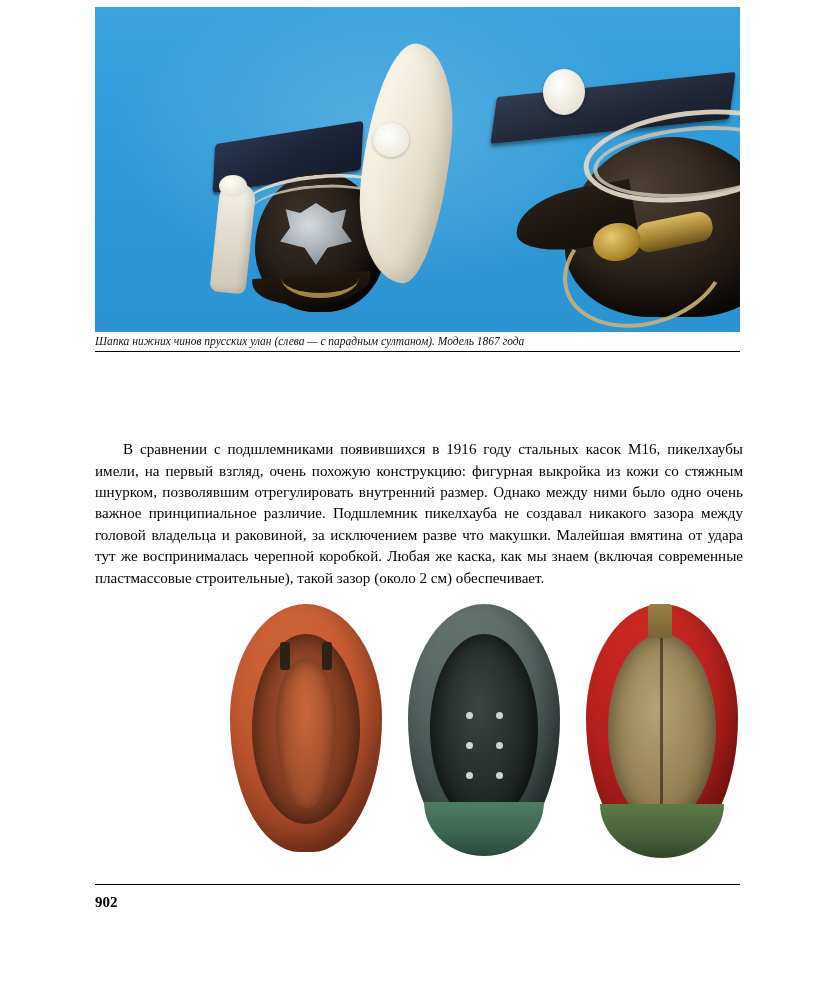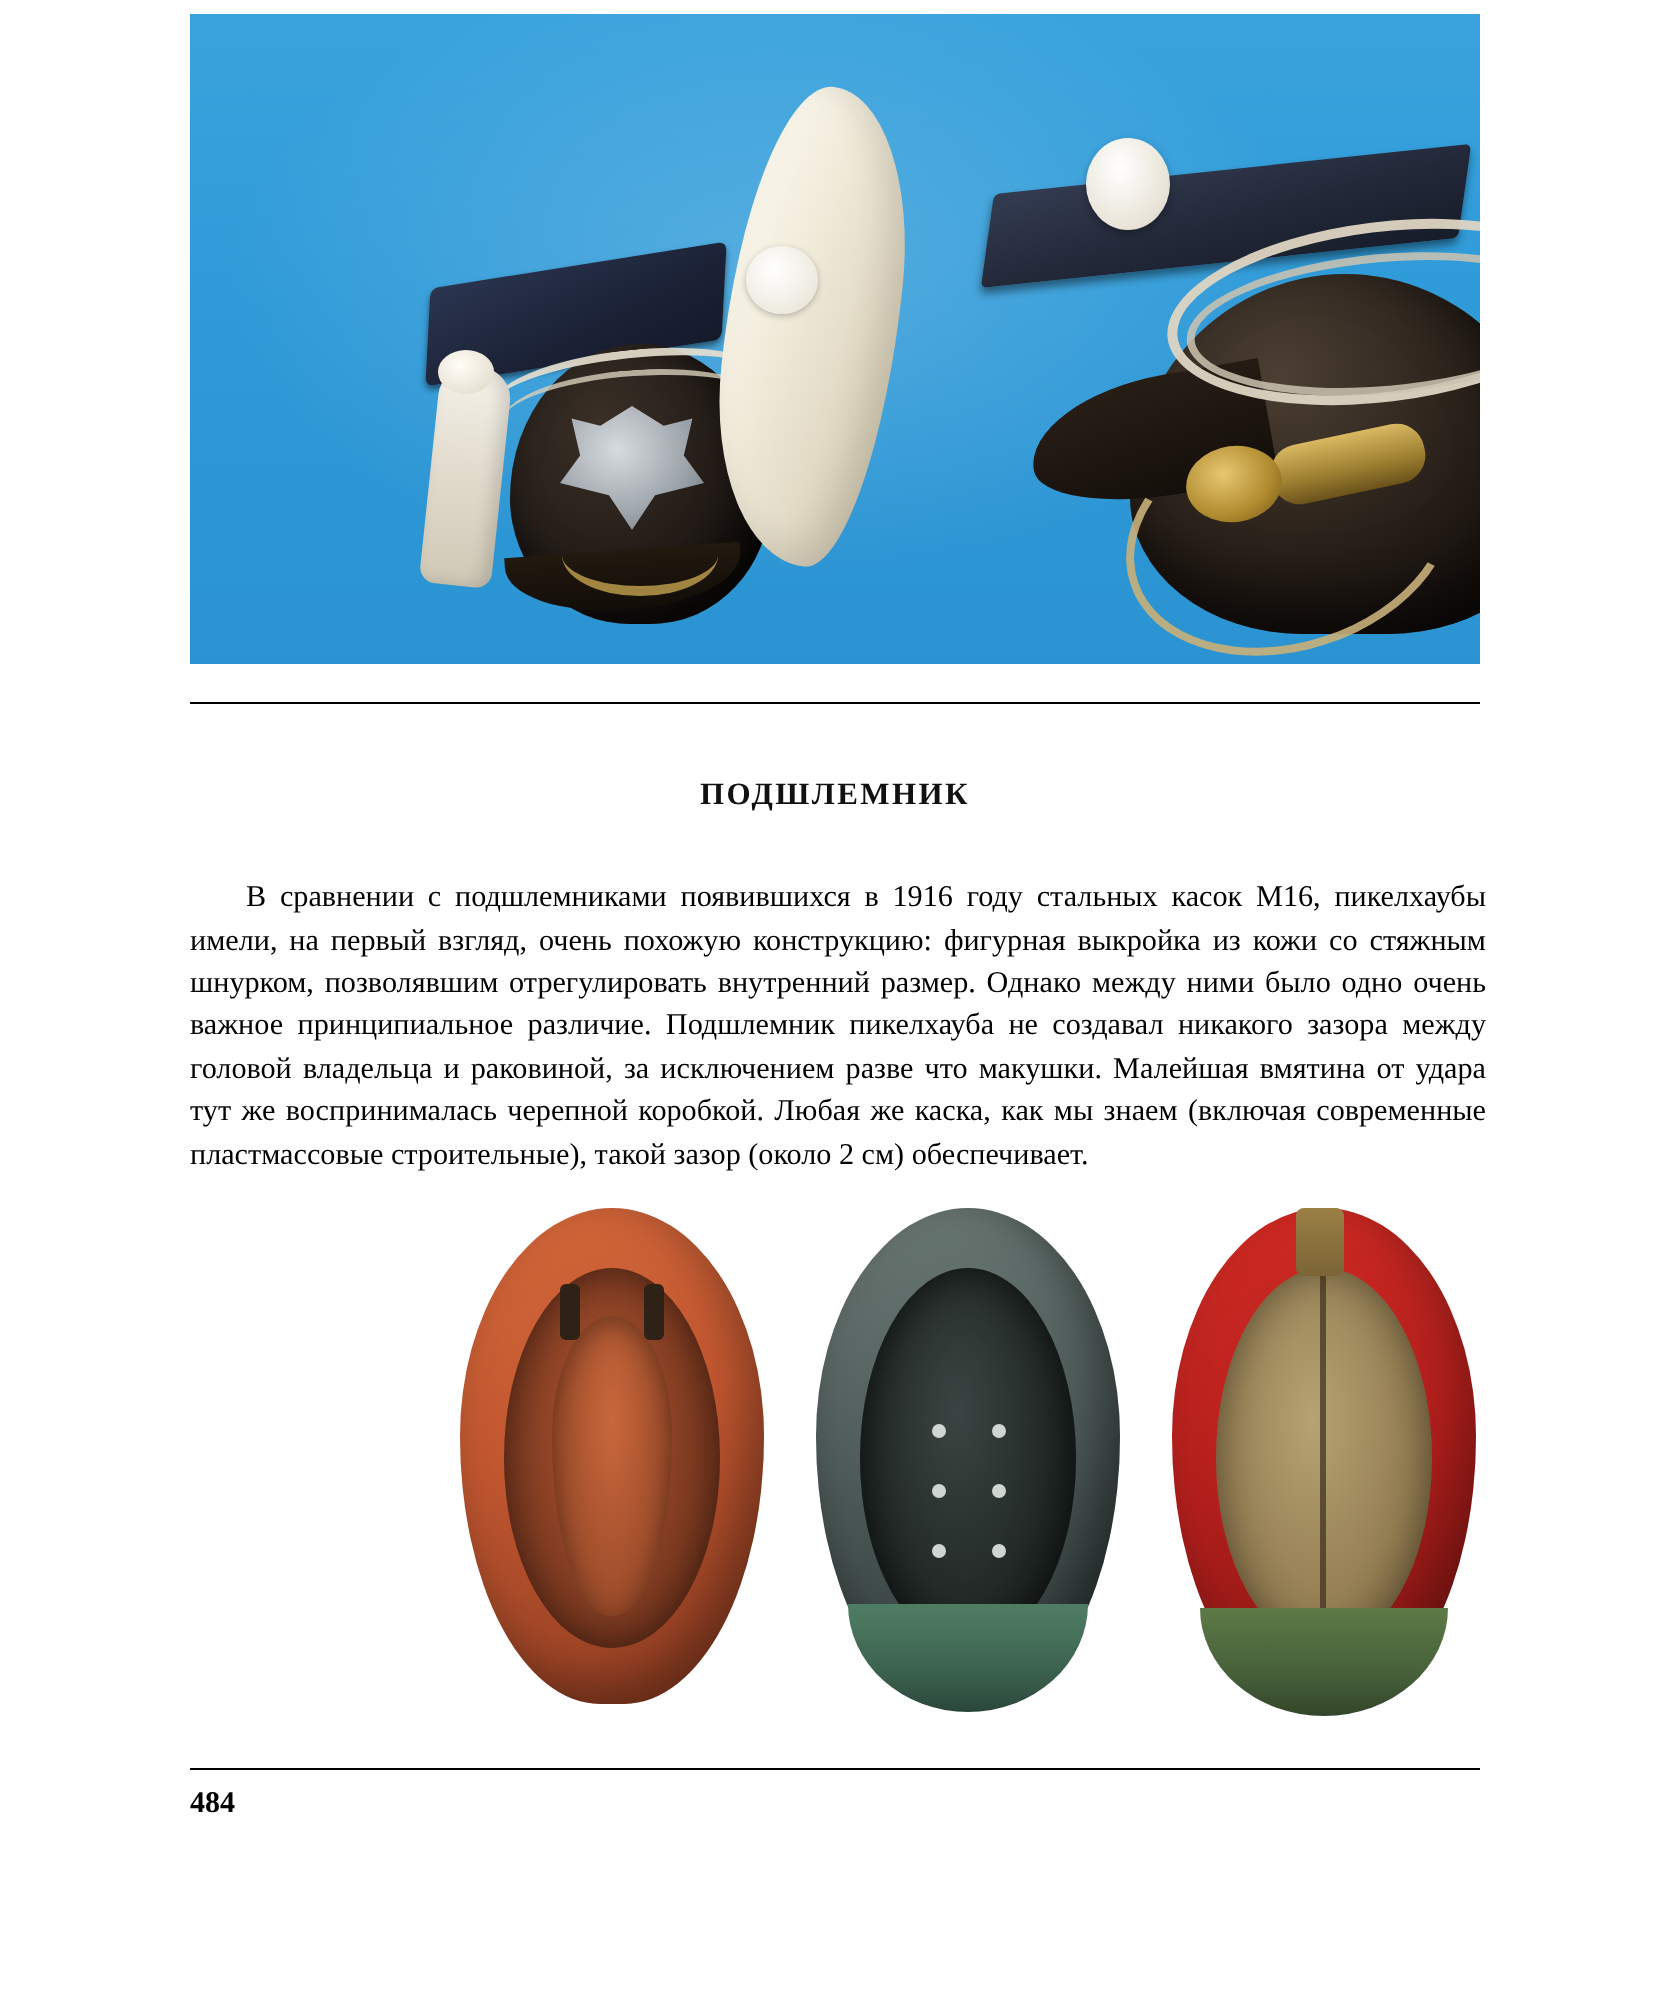--- a/index.html
+++ b/index.html
@@ -469,23 +469,23 @@
     <div class="pick-visor"></div>
     <div class="pick-chinstrap"></div>
     <div class="pick-brass"></div>
     <div class="pick-cockade"></div>
     <div class="pick-cords"></div>
     <div class="pick-cords2"></div>
 
     <div class="pick-disc"></div>
   </div>
 
+  <div class="caption-top">Шапка нижних чинов прусских улан (слева — с парадным султаном). Модель 1867 года</div>
   <div class="rule-top"></div>
 
-  <div class="section-heading">ПОДШЛЕМНИК</div>
 
   <p class="body-text">В сравнении с подшлемниками появившихся в 1916 году стальных касок М16, пикелхаубы имели, на первый взгляд, очень похожую конструкцию: фигурная выкройка из кожи со стяжным шнурком, позволявшим отрегулировать внутренний размер. Однако между ними было одно очень важное принципиальное различие. Подшлемник пикелхауба не создавал никакого зазора между головой владельца и раковиной, за исключением разве что макушки. Малейшая вмятина от удара тут же воспринималась черепной коробкой. Любая же каска, как мы знаем (включая современные пластмассовые строительные), такой зазор (около 2 см) обеспечивает.</p>
 
 
   <div class="photo-bottom">
 
     <div class="liner" id="liner1">
       <div class="shell"></div>
       <div class="inner"></div>
       <div class="tongue"></div>
@@ -509,15 +509,15 @@
       <div class="shell"></div>
       <div class="inner"></div>
       <div class="seam"></div>
       <div class="strap"></div>
       <div class="band"></div>
     </div>
 
   </div>
 
   <div class="rule-bottom"></div>
-  <div class="page-number">484</div>
+  <div class="page-number">902</div>
 
 </div>
 
 </body></html>

